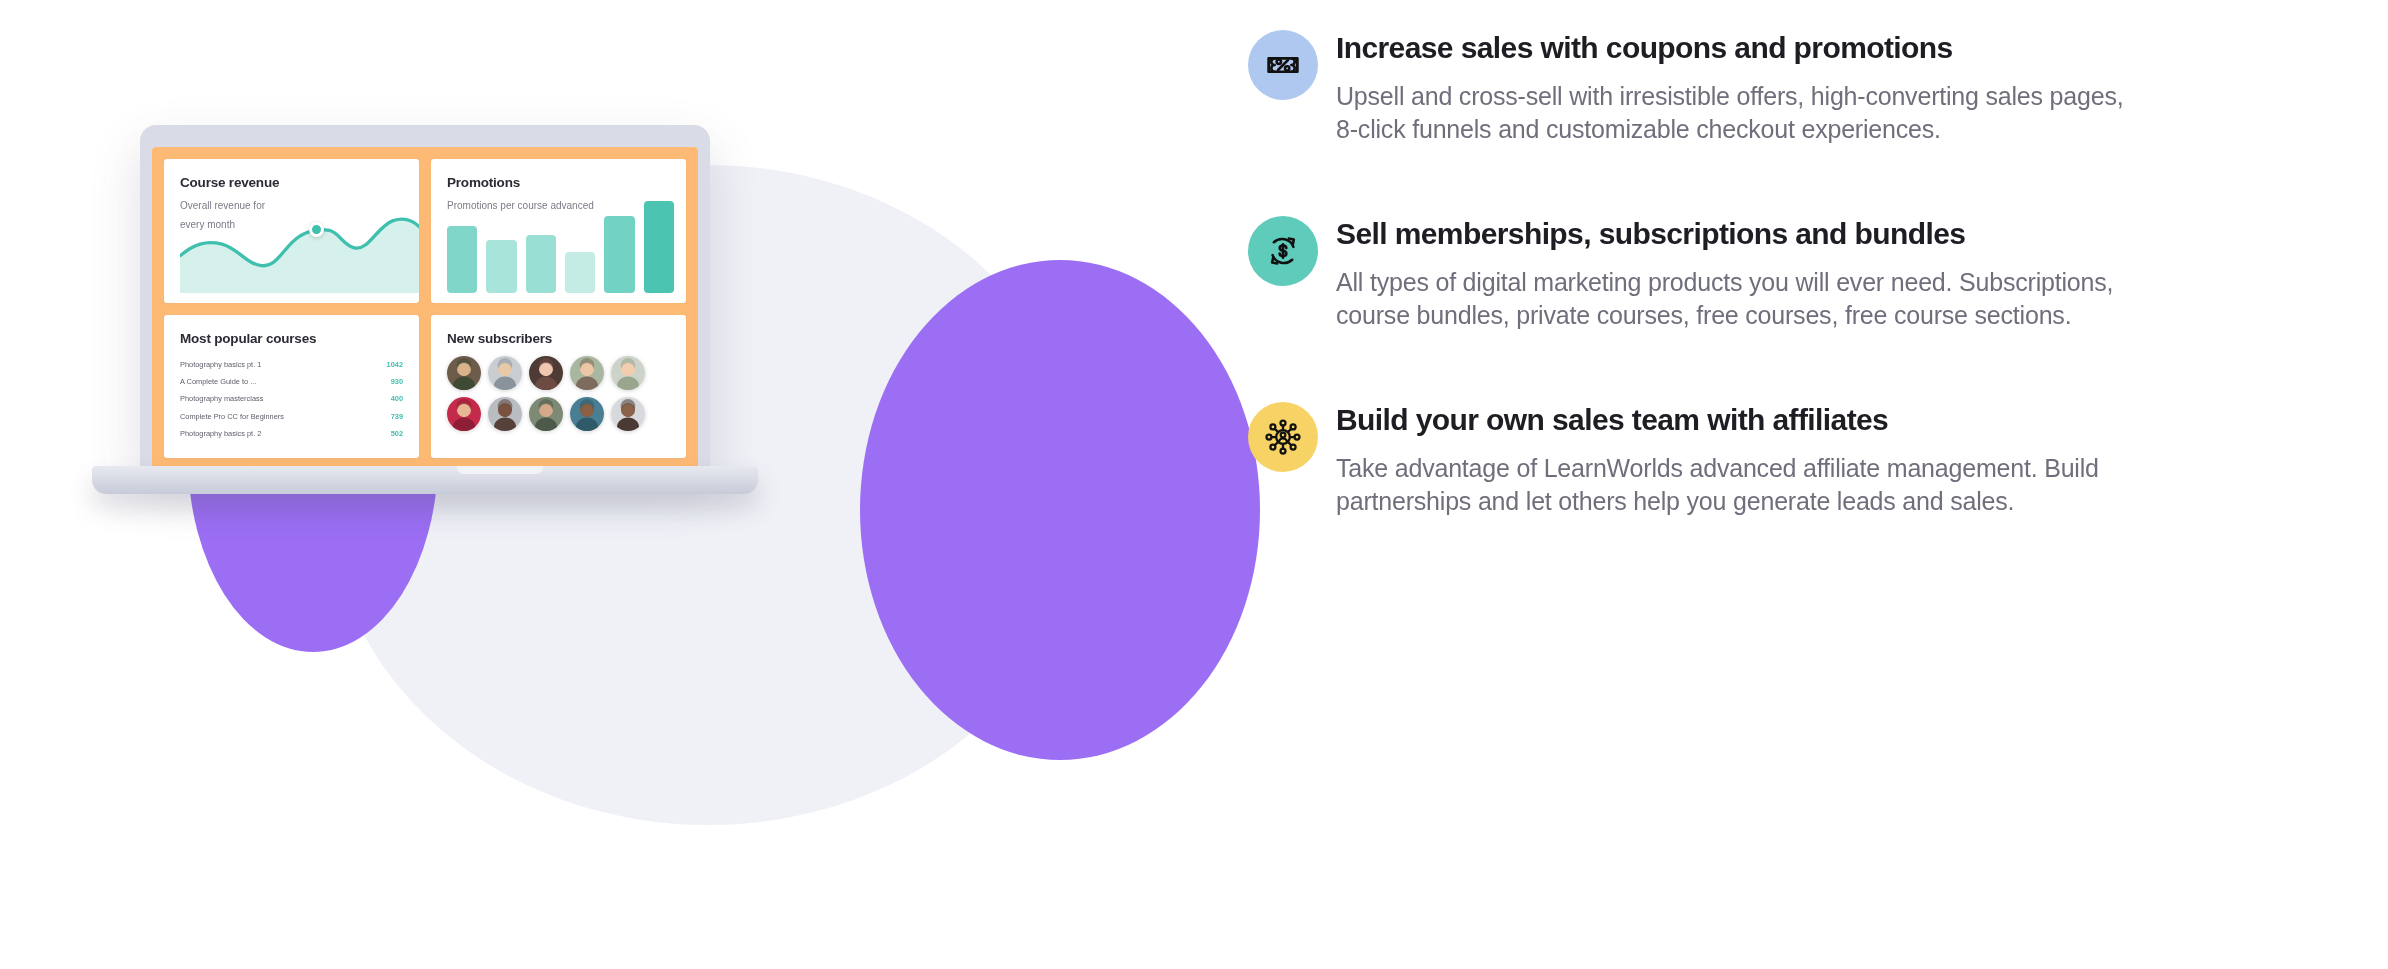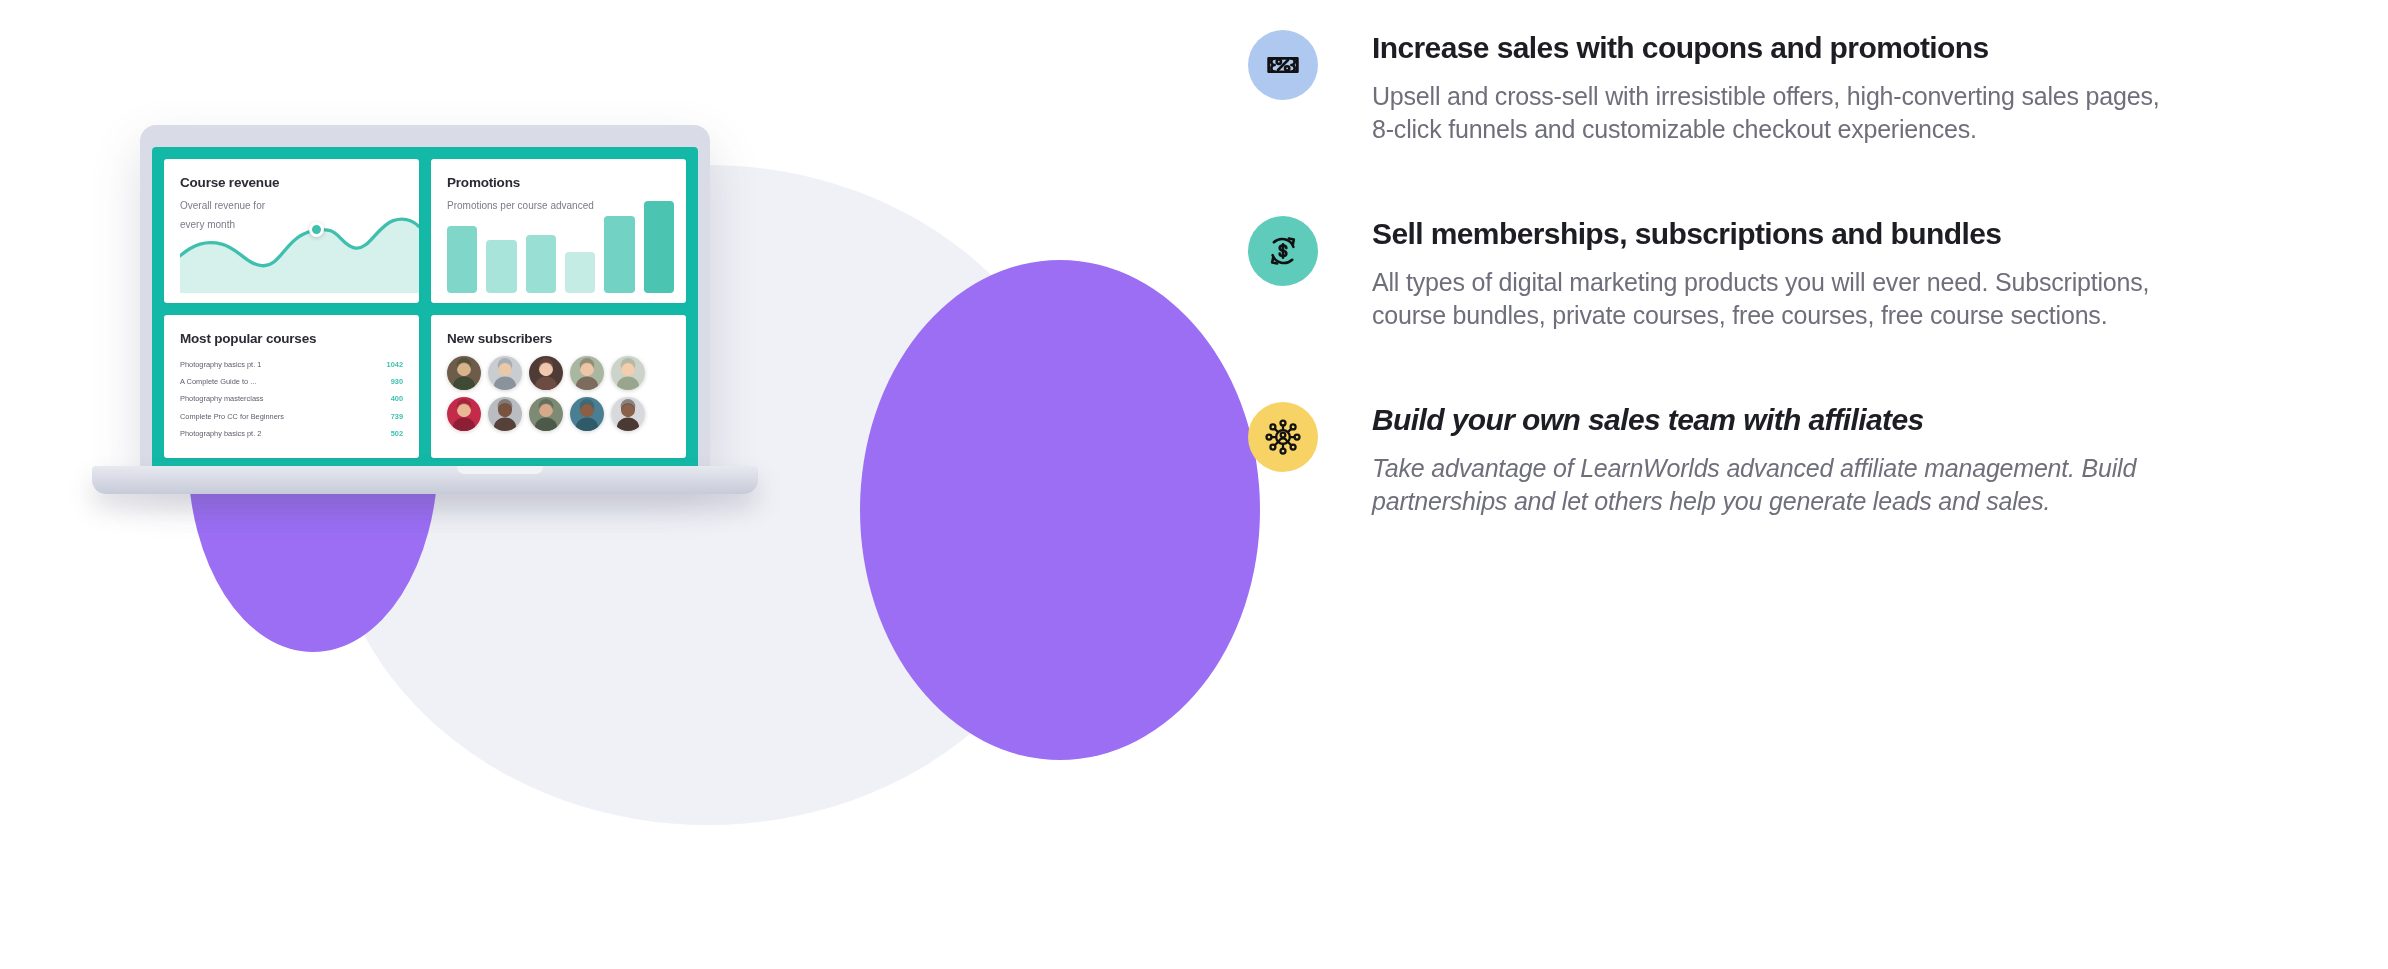--- a/index.html
+++ b/index.html
@@ -58,21 +58,21 @@
   }
 
   
   .dash {
     position:absolute; inset:0;
     display:grid;
     grid-template-columns:1fr 1fr;
     grid-template-rows:1fr 1fr;
     gap:12px;
     padding:12px;
-    background:#14b8a6;
+    background:#fdba74;
   }
   .card {
     background:#fff; border-radius:3px; padding:16px 16px 10px 16px;
     position:relative; overflow:hidden;
     box-shadow:0 1px 3px rgba(60,60,90,.05);
   }
   .card-title {
     font-size:13.5px; font-weight:700; color:#2b2b35; letter-spacing:-.2px;
     margin-bottom:8px;
   }
@@ -112,22 +112,22 @@
     box-shadow:0 1px 4px rgba(0,0,0,.18);
     flex:0 0 auto; overflow:hidden; position:relative;
   }
   .avatar svg { display:block; width:100%; height:100%; }
 
   
   .features {
     position:absolute; left:1248px; top:28px;
     width:1020px;
   }
-  .feature { display:flex; gap:54px; margin-bottom:68px; }
-  .feature:last-child { margin-bottom:6px;font-style:italic; }
+  .feature { display:flex; gap:18px; margin-bottom:68px; }
+  .feature:last-child { margin-bottom:6px; }
   .feature-icon {
     flex:0 0 auto; width:70px; height:70px; border-radius:50%;
     display:flex; align-items:center; justify-content:center;
     margin-top:2px;
   }
   .feature-icon svg { width:40px; height:40px; display:block; }
   .feature-body { flex:1 1 auto; padding-top:2px; }
   .feature-title {
     font-size:30px; font-weight:700; color:#1d1d24;
     letter-spacing:-.6px; line-height:1.2; margin-bottom:14px;

